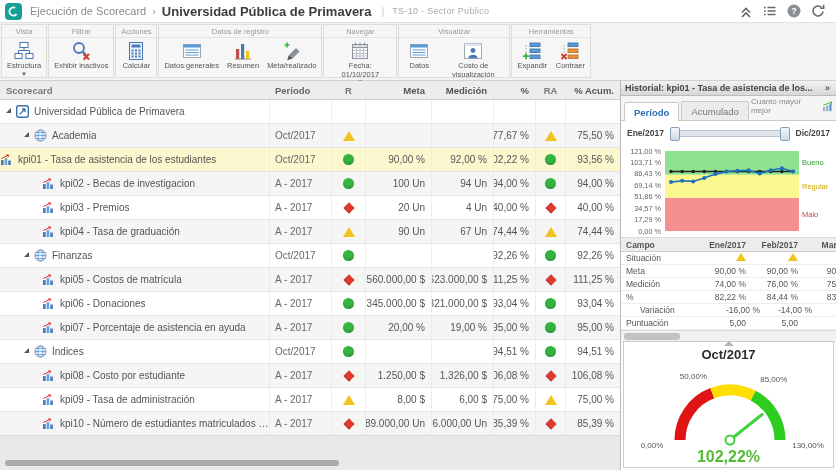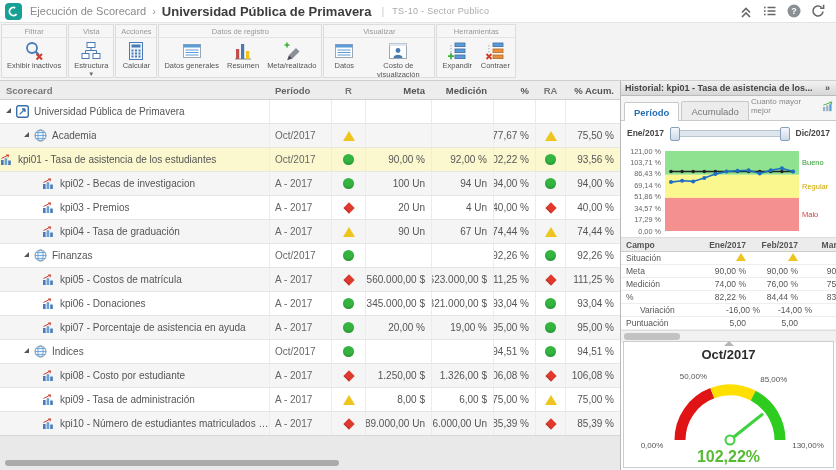--- a/index.html
+++ b/index.html
@@ -126,44 +126,44 @@
           <svg viewBox="0 0 16 16">
             <path d="M13 8.5 a5 5 0 1 1 -1.6-4.2" fill="none" stroke="#666" stroke-width="1.6"></path>
             <path d="M13.6 1.8 v3.4 h-3.4" fill="none" stroke="#666" stroke-width="1.6"></path>
           </svg>
         </span>
     </span>
   </div>
 
   <div class="ribbon" id="ribbon">
       <div class="rb-group">
-        <div class="rb-glabel">Filtrar</div>
-        <div class="rb-row">
-          <div class="rb-btn">
-            <span class="rb-icon"><svg viewBox="0 0 20 20" width="20" height="20">
-                <circle cx="8" cy="7" r="5" fill="none" stroke="#4a7ab5" stroke-width="1.8"></circle>
-                <line x1="11.5" y1="10.5" x2="15" y2="14" stroke="#4a7ab5" stroke-width="2.2"></line>
-                <path d="M12.5 13 L18 18.5 M18 13 L12.5 18.5" stroke="#d03a2a" stroke-width="2"></path>
-              </svg></span>
-            <span class="rb-btext">Exhibir inactivos</span>
-          </div>
-        </div>
-      </div>
-      <div class="rb-group">
         <div class="rb-glabel">Vista</div>
         <div class="rb-row">
           <div class="rb-btn">
             <span class="rb-icon"><svg viewBox="0 0 20 20" width="20" height="20">
                 <rect x="6" y="1.5" width="8" height="5" fill="#fff" stroke="#4a7ab5"></rect>
                 <rect x="1" y="12.5" width="7" height="5" fill="#fff" stroke="#4a7ab5"></rect>
                 <rect x="12" y="12.5" width="7" height="5" fill="#fff" stroke="#4a7ab5"></rect>
                 <path d="M10 6.5 V9.5 M4.5 12.5 V9.5 H15.5 V12.5" fill="none" stroke="#4a7ab5"></path>
               </svg></span>
             <span class="rb-btext">Estructura</span>
             <span class="rb-caret">▼</span>
+          </div>
+        </div>
+      </div>
+      <div class="rb-group">
+        <div class="rb-glabel">Filtrar</div>
+        <div class="rb-row">
+          <div class="rb-btn">
+            <span class="rb-icon"><svg viewBox="0 0 20 20" width="20" height="20">
+                <circle cx="8" cy="7" r="5" fill="none" stroke="#4a7ab5" stroke-width="1.8"></circle>
+                <line x1="11.5" y1="10.5" x2="15" y2="14" stroke="#4a7ab5" stroke-width="2.2"></line>
+                <path d="M12.5 13 L18 18.5 M18 13 L12.5 18.5" stroke="#d03a2a" stroke-width="2"></path>
+              </svg></span>
+            <span class="rb-btext">Exhibir inactivos</span>
           </div>
         </div>
       </div>
       <div class="rb-group">
         <div class="rb-glabel">Acciones</div>
         <div class="rb-row">
           <div class="rb-btn">
             <span class="rb-icon"><svg viewBox="0 0 20 20" width="20" height="20">
                 <rect x="3.5" y="1.5" width="13" height="17" fill="#eef4fb" stroke="#4a7ab5"></rect>
                 <rect x="5.5" y="3.5" width="9" height="3" fill="#4a7ab5"></rect>
@@ -203,20 +203,37 @@
               </svg></span>
             <span class="rb-btext">Resumen</span>
           </div>
           <div class="rb-btn">
             <span class="rb-icon"><svg viewBox="0 0 20 20" width="20" height="20">
                 <path d="M7 14 L14 7 L17.5 10.5 L10.5 17.5 Z" fill="#8a9097"></path>
                 <path d="M7 14 L5.2 19.2 L10.5 17.5 Z" fill="#4a4f55"></path>
                 <path d="M2.5 4 h5 M5 1.5 v5" stroke="#3cb43c" stroke-width="1.6"></path>
               </svg></span>
             <span class="rb-btext">Meta/realizado</span>
+          </div>
+        </div>
+      </div>
+      <div class="rb-group">
+        <div class="rb-glabel">Navegar</div>
+        <div class="rb-row">
+          <div class="rb-btn">
+            <span class="rb-icon"><svg viewBox="0 0 20 20" width="20" height="20">
+                <rect x="2.5" y="3.5" width="15" height="14" fill="#fff" stroke="#8a9097"></rect>
+                <rect x="2.5" y="3.5" width="15" height="3" fill="#e4e4e4" stroke="#8a9097"></rect>
+                <path d="M5.5 1.5 v3 M10 1.5 v3 M14.5 1.5 v3" stroke="#8a9097"></path>
+                <g stroke="#b9c2cc">
+                  <path d="M2.5 9.5 h15 M2.5 12.5 h15 M2.5 15 h15 M6.5 6.5 v11 M10 6.5 v11 M13.5 6.5 v11"></path>
+                </g>
+              </svg></span>
+            <span class="rb-btext">Fecha: 01/10/2017</span>
+            <span class="rb-caret">▼</span>
           </div>
         </div>
       </div>
       <div class="rb-group">
         <div class="rb-glabel">Visualizar</div>
         <div class="rb-row">
           <div class="rb-btn">
             <span class="rb-icon"><svg viewBox="0 0 20 20" width="20" height="20">
                 <rect x="1.5" y="3.5" width="17" height="13" fill="#fff" stroke="#9aa7b4"></rect>
                 <rect x="1.5" y="3.5" width="17" height="3" fill="#5b9bd5"></rect>

